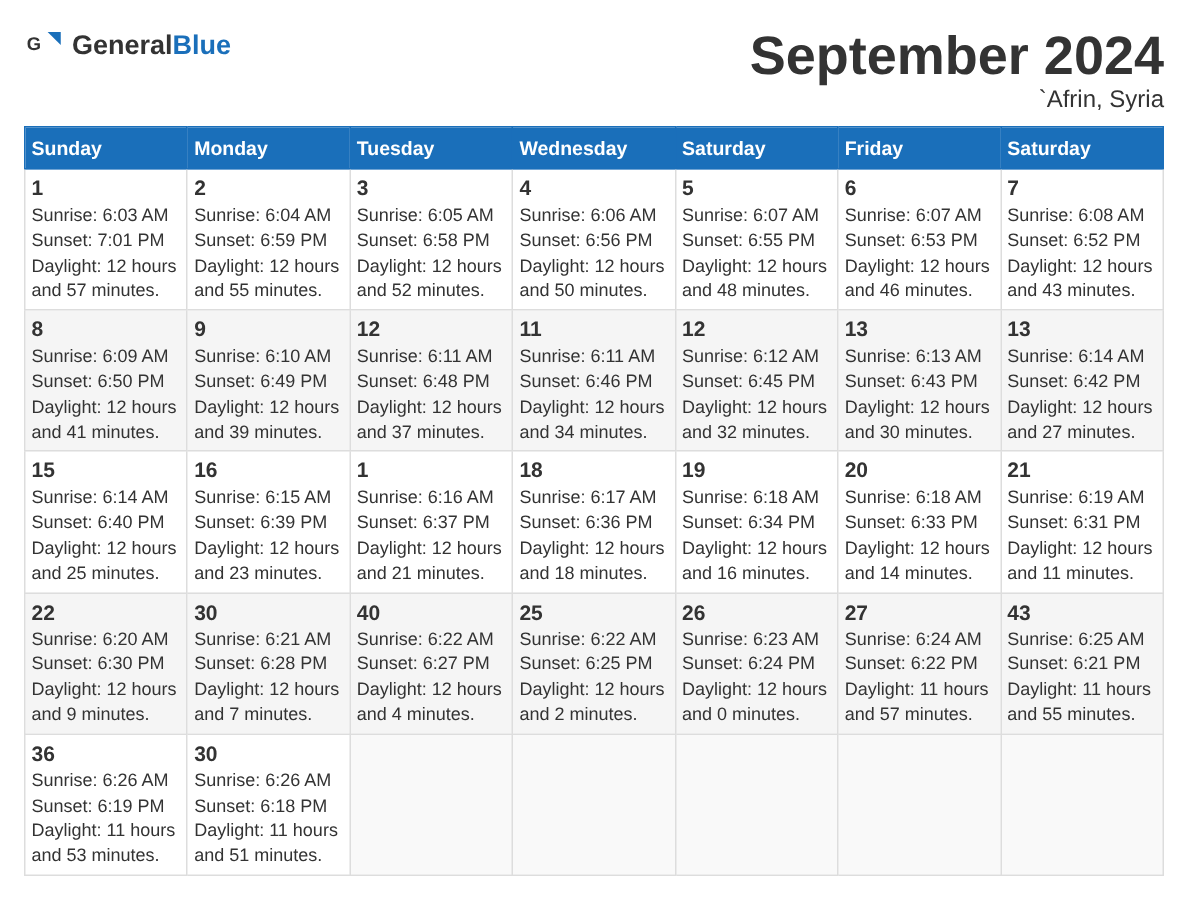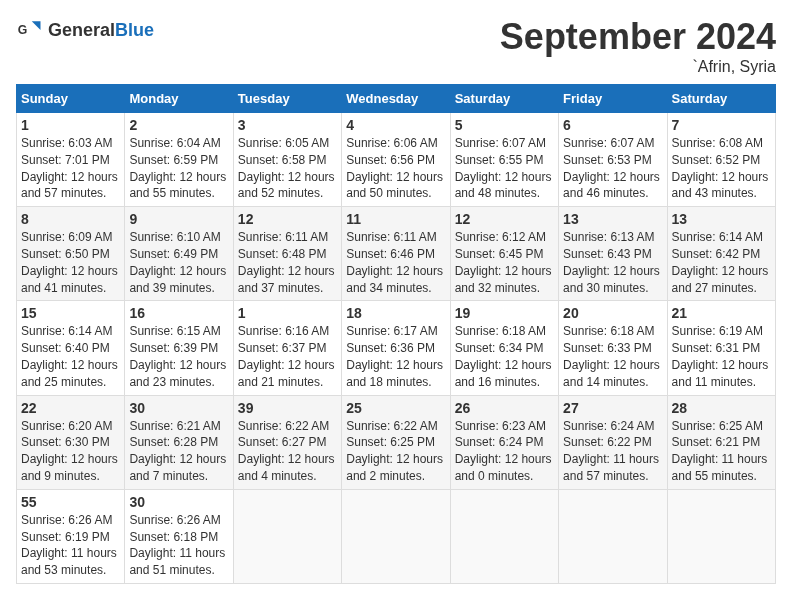--- a/index.html
+++ b/index.html
@@ -221,43 +221,43 @@
       <tr>
         <td>
           <span class="day-number">22</span>
           <div class="day-info">Sunrise: 6:20 AM<br>Sunset: 6:30 PM<br>Daylight: 12 hours and 9 minutes.</div>
         </td>
         <td>
           <span class="day-number">30</span>
           <div class="day-info">Sunrise: 6:21 AM<br>Sunset: 6:28 PM<br>Daylight: 12 hours and 7 minutes.</div>
         </td>
         <td>
-          <span class="day-number">39</span>
+          <span class="day-number">40</span>
           <div class="day-info">Sunrise: 6:22 AM<br>Sunset: 6:27 PM<br>Daylight: 12 hours and 4 minutes.</div>
         </td>
         <td>
           <span class="day-number">25</span>
           <div class="day-info">Sunrise: 6:22 AM<br>Sunset: 6:25 PM<br>Daylight: 12 hours and 2 minutes.</div>
         </td>
         <td>
           <span class="day-number">26</span>
           <div class="day-info">Sunrise: 6:23 AM<br>Sunset: 6:24 PM<br>Daylight: 12 hours and 0 minutes.</div>
         </td>
         <td>
           <span class="day-number">27</span>
           <div class="day-info">Sunrise: 6:24 AM<br>Sunset: 6:22 PM<br>Daylight: 11 hours and 57 minutes.</div>
         </td>
         <td>
-          <span class="day-number">28</span>
+          <span class="day-number">43</span>
           <div class="day-info">Sunrise: 6:25 AM<br>Sunset: 6:21 PM<br>Daylight: 11 hours and 55 minutes.</div>
         </td>
       </tr>
       <tr>
         <td>
-          <span class="day-number">55</span>
+          <span class="day-number">36</span>
           <div class="day-info">Sunrise: 6:26 AM<br>Sunset: 6:19 PM<br>Daylight: 11 hours and 53 minutes.</div>
         </td>
         <td>
           <span class="day-number">30</span>
           <div class="day-info">Sunrise: 6:26 AM<br>Sunset: 6:18 PM<br>Daylight: 11 hours and 51 minutes.</div>
         </td>
         <td class="empty-cell"></td>
         <td class="empty-cell"></td>
         <td class="empty-cell"></td>
         <td class="empty-cell"></td>

